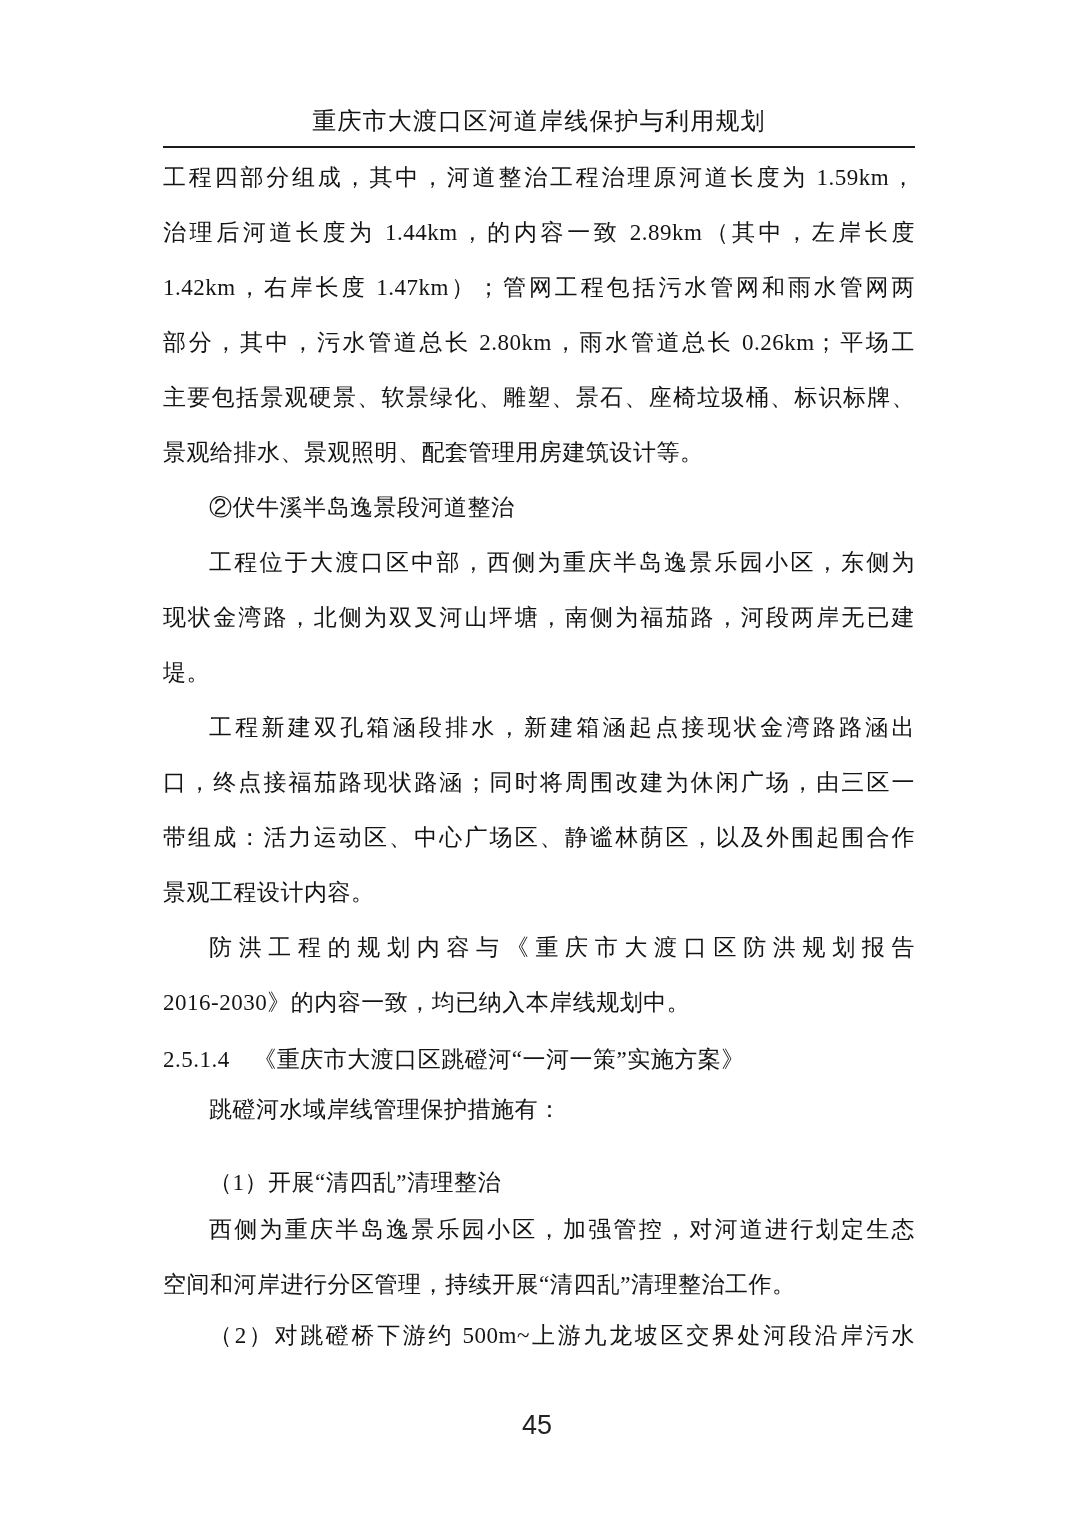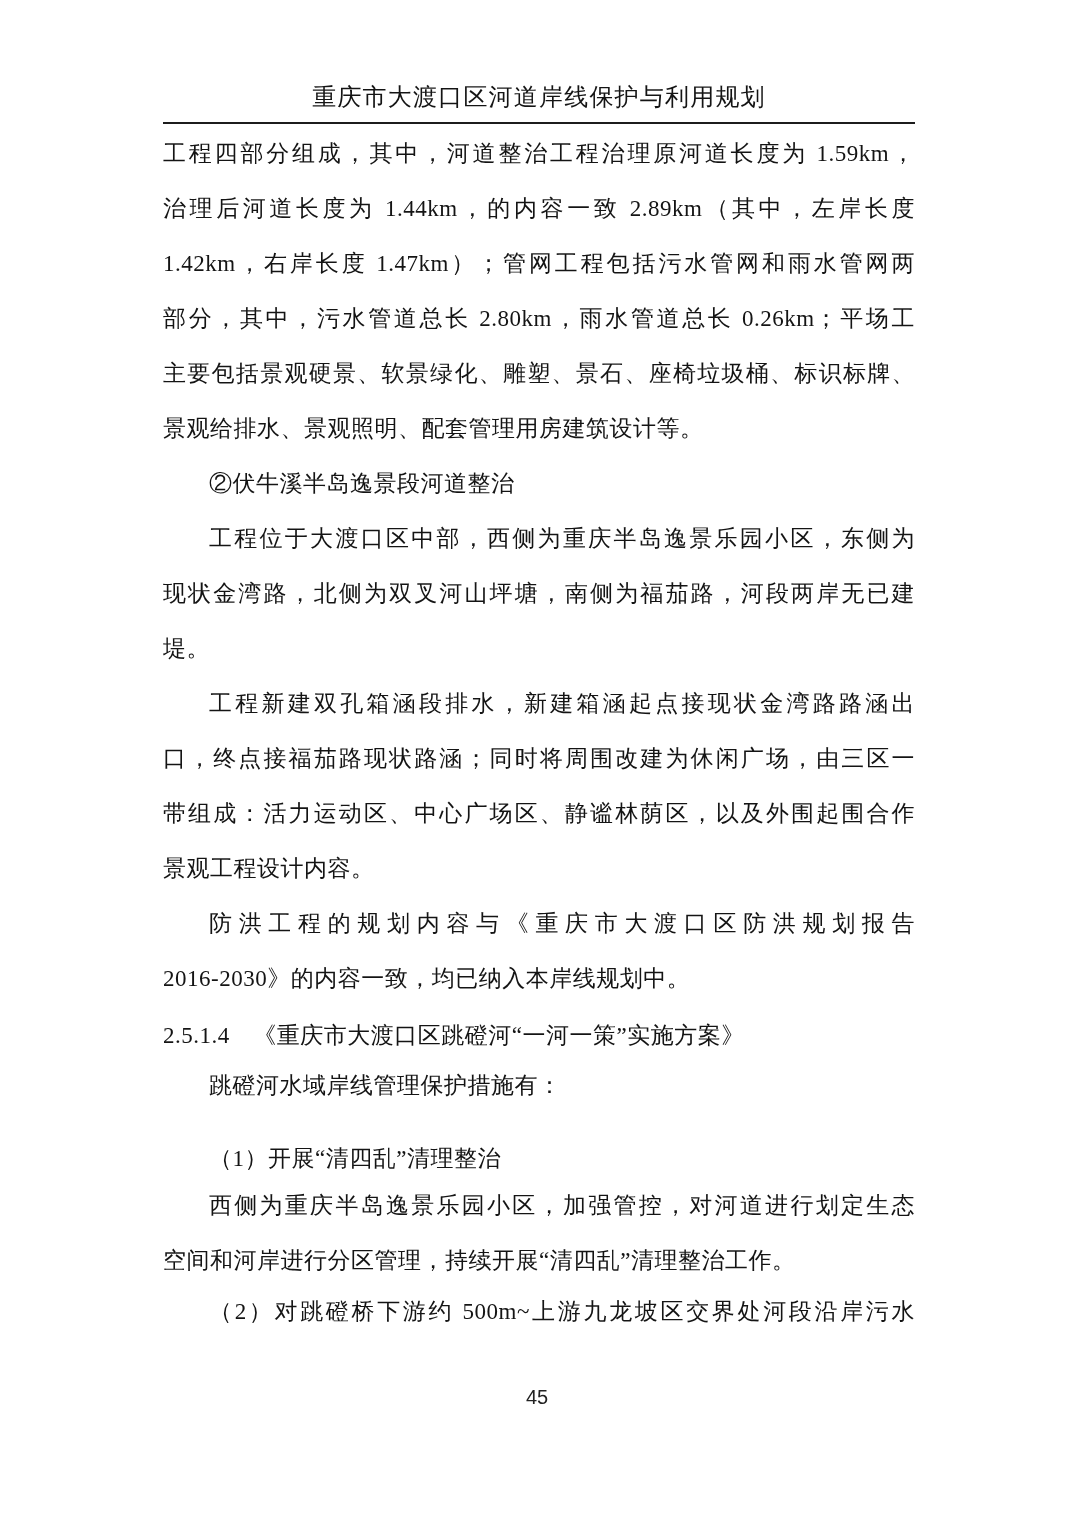--- a/index.html
+++ b/index.html
@@ -13,20 +13,21 @@
     position: relative;
     font-family: "Liberation Serif", "DejaVu Serif", serif;
     color: #141414;
     overflow: hidden;
   }
   .page {
     position: absolute;
     inset: 0;
     padding: 0 159px 0 163px;
     box-sizing: border-box;
+    margin-top: 24px;
   }
   .header {
     border-bottom: 2px solid #1c1c1c;
     padding-bottom: 8px;
   }
   .header-title {
     margin-top: 80px;
     line-height: 34px;
     font-size: 24px;
     text-align: center;
@@ -57,21 +58,21 @@
   .p-h { margin-top: 18px; }
   .p-i { margin-top: -8px; }
   .p-j { margin-top: -4px; }
   .footer {
     position: absolute;
     top: 1386px;
     left: 0;
     width: 100%;
     text-align: center;
     font-family: "Liberation Sans", "DejaVu Sans", sans-serif;
-    font-size: 20px;
+    font-size: 27px;
     color: #222222;
   }
 </style>
 </head>
 <body>
 
 <div class="page">
 
   <div class="header">
     <div class="header-title">重庆市大渡口区河道岸线保护与利用规划</div>

